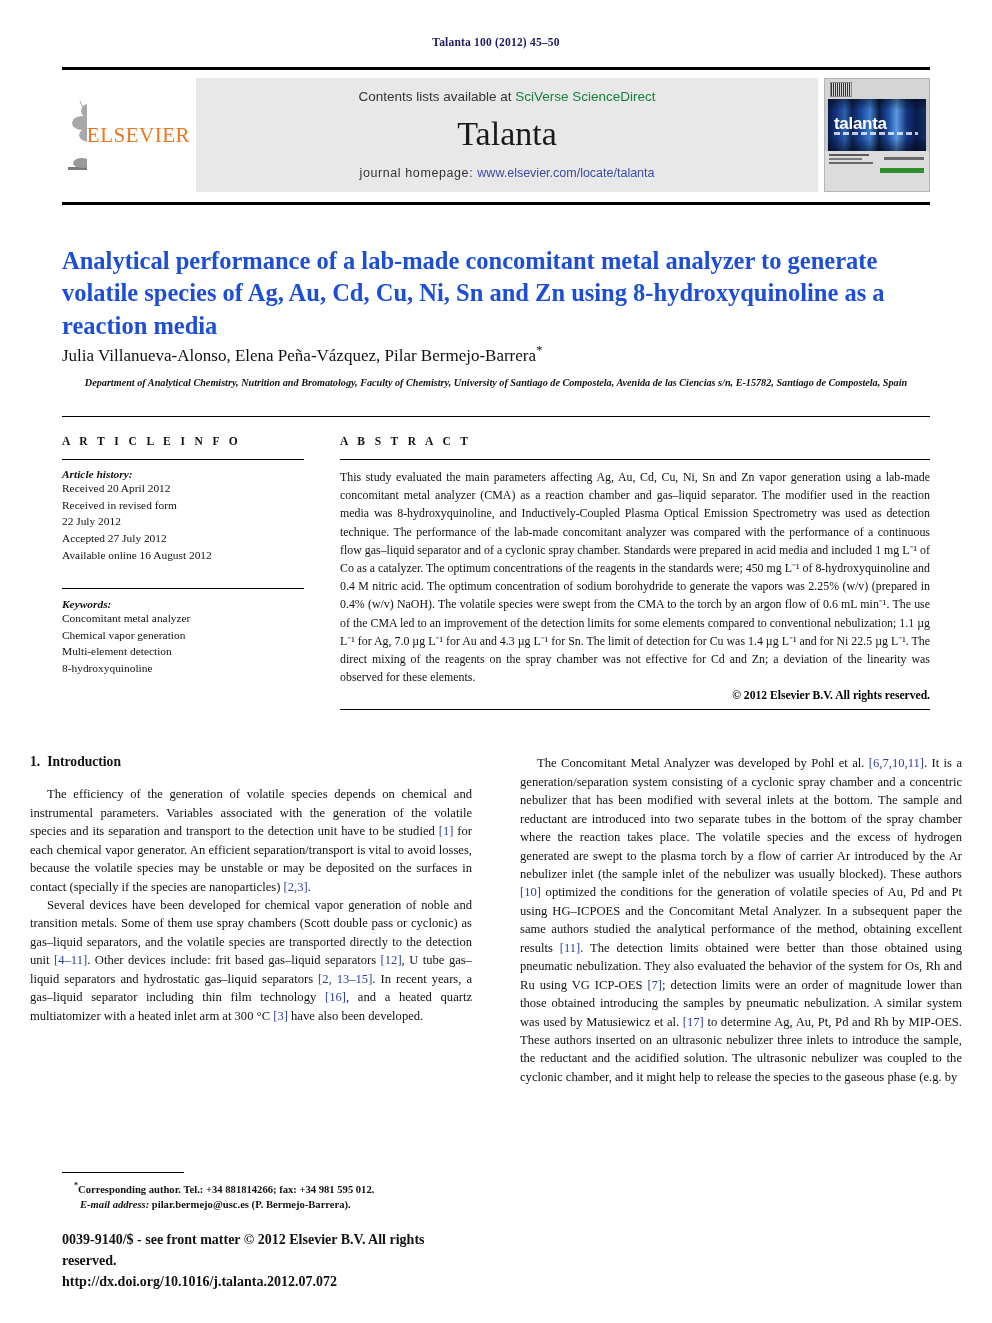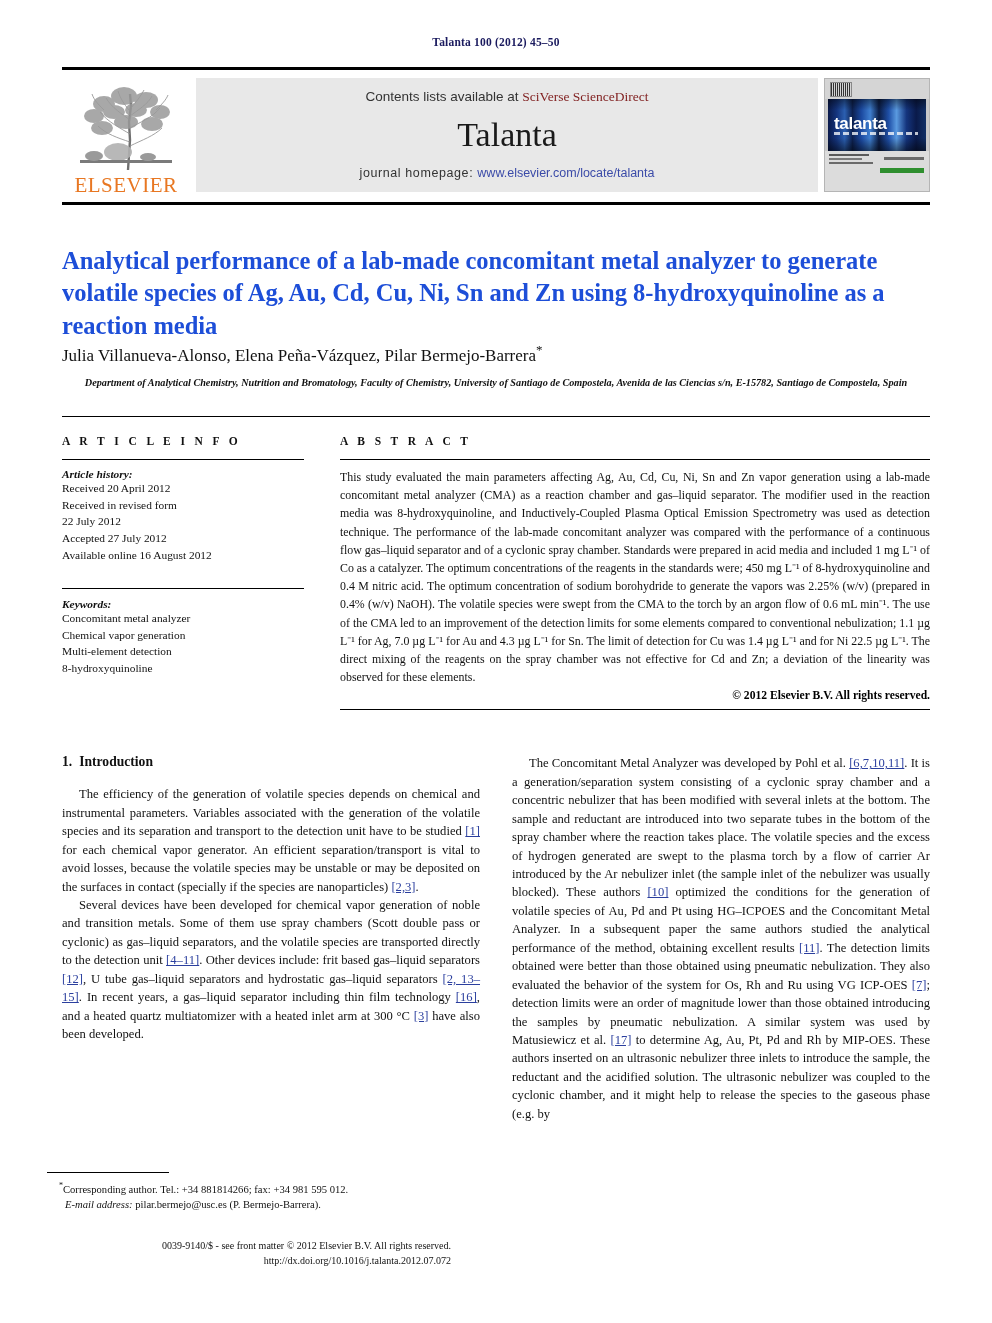--- a/index.html
+++ b/index.html
@@ -44,21 +44,21 @@
   .masthead {
     display: flex;
     align-items: stretch;
     height: 124px;
     padding: 4px 0;
   }
   .elsevier-logo {
     width: 128px;
     flex: 0 0 128px;
     display: flex;
-    flex-direction: column;
+    flex-direction: row;
     align-items: center;
     justify-content: flex-end;
     padding-bottom: 2px;
   }
   .tree-box {
     width: 104px;
     height: 92px;
     position: relative;
     overflow: hidden;
   }
@@ -79,22 +79,21 @@
     align-items: center;
     justify-content: space-between;
     padding: 11px 0 12px 0;
   }
   .contents-line {
     font-family: "Liberation Sans", sans-serif;
     font-size: 13.5px;
     color: #333;
   }
   .contents-line .sd-link {
-    color: #7f1d1d;
-    font-family: Liberation Serif, serif;
+    color: #15803d;
   }
   .journal-name {
     font-family: "Liberation Serif", serif;
     font-size: 34px;
     color: #1a1a1a;
     line-height: 1;
     padding: 2px 0 4px 0;
   }
   .homepage-line {
     font-family: "Liberation Sans", sans-serif;
@@ -298,24 +297,24 @@
     text-align: right;
     font-size: 11.6px;
     font-weight: bold;
     margin-top: 3px;
     padding-bottom: 7px;
     border-bottom: 1px solid #000;
   }
 
   
   .body-cols {
-    margin: 0 62px;
+    margin: 0 30px;
     margin-top: 44px;
     display: flex;
-    gap: 32px;
+    gap: 48px;
   }
   .bcol {
     flex: 1 1 0;
     width: 0;
   }
   .body-sec-title {
     font-family: "Liberation Serif", serif;
     font-weight: bold;
     font-size: 13.6px;
     color: #111;
@@ -331,55 +330,54 @@
     text-align: justify;
     text-indent: 17px;
     margin: 0 0 0 0;
     color: #111;
   }
   p.bp + p.bp {
     margin-top: 0;
   }
   .ref {
     color: #2b3f9e;
-    text-decoration: underline;
   }
 
   
   .footnote-area {
     position: absolute;
-    left: 47px;
+    left: 62px;
     top: 1172px;
     width: 404px;
+    font-weight: bold;
   }
   .fn-rule {
     border-top: 1px solid #000;
     width: 122px;
     margin-bottom: 7px;
   }
   .fn-line {
     font-family: "Liberation Serif", serif;
     font-size: 10.6px;
     line-height: 1.45;
     color: #111;
   }
   .fn-line .fstar {
     vertical-align: super;
     font-size: 8px;
   }
   .fn-em {
     font-style: italic;
   }
   .issn-block {
-    margin-top: 26px;
-    font-family: "Liberation Serif", serif;
-    font-size: 10px;
+    margin-top: 17px;
+    font-family: "Liberation Serif", serif;
+    font-size: 14px;
     line-height: 1.5;
     color: #111;
-    text-align: right;
   }
 </style>
 </head>
 <body>
 
 <div class="page">
 
   <div class="running-head">Talanta 100 (2012) 45–50</div>
 
   <div class="masthead-wrap">

